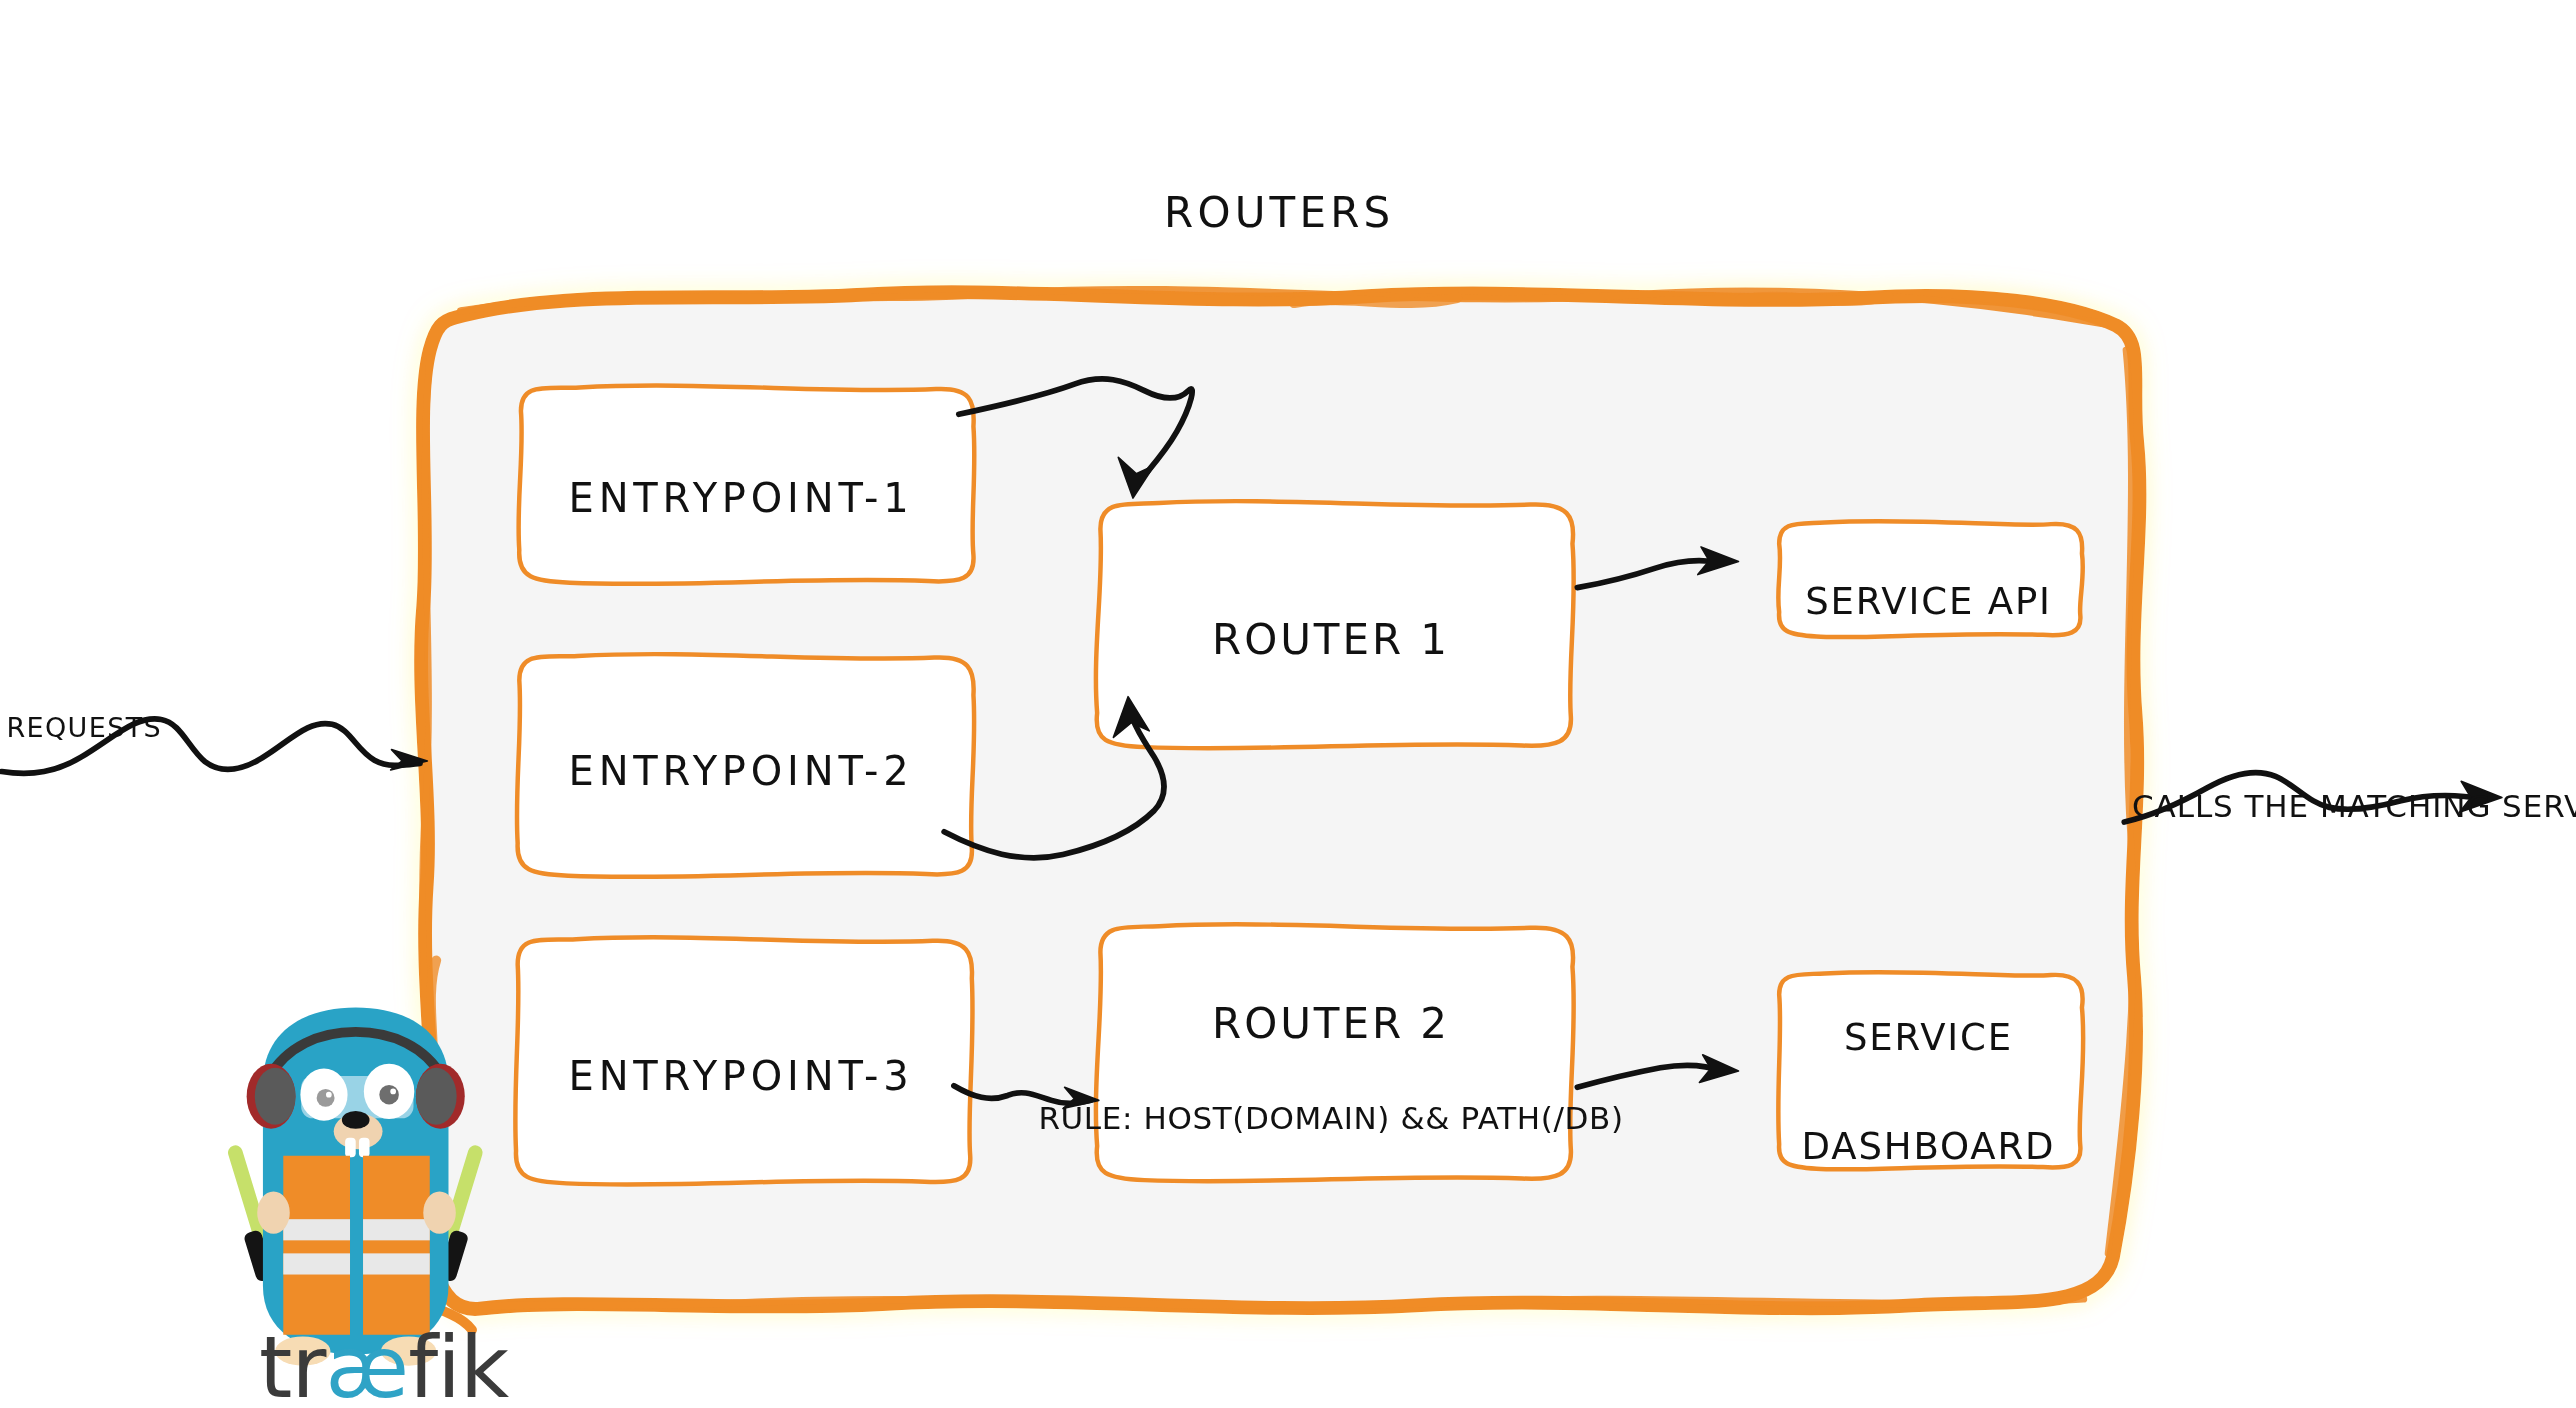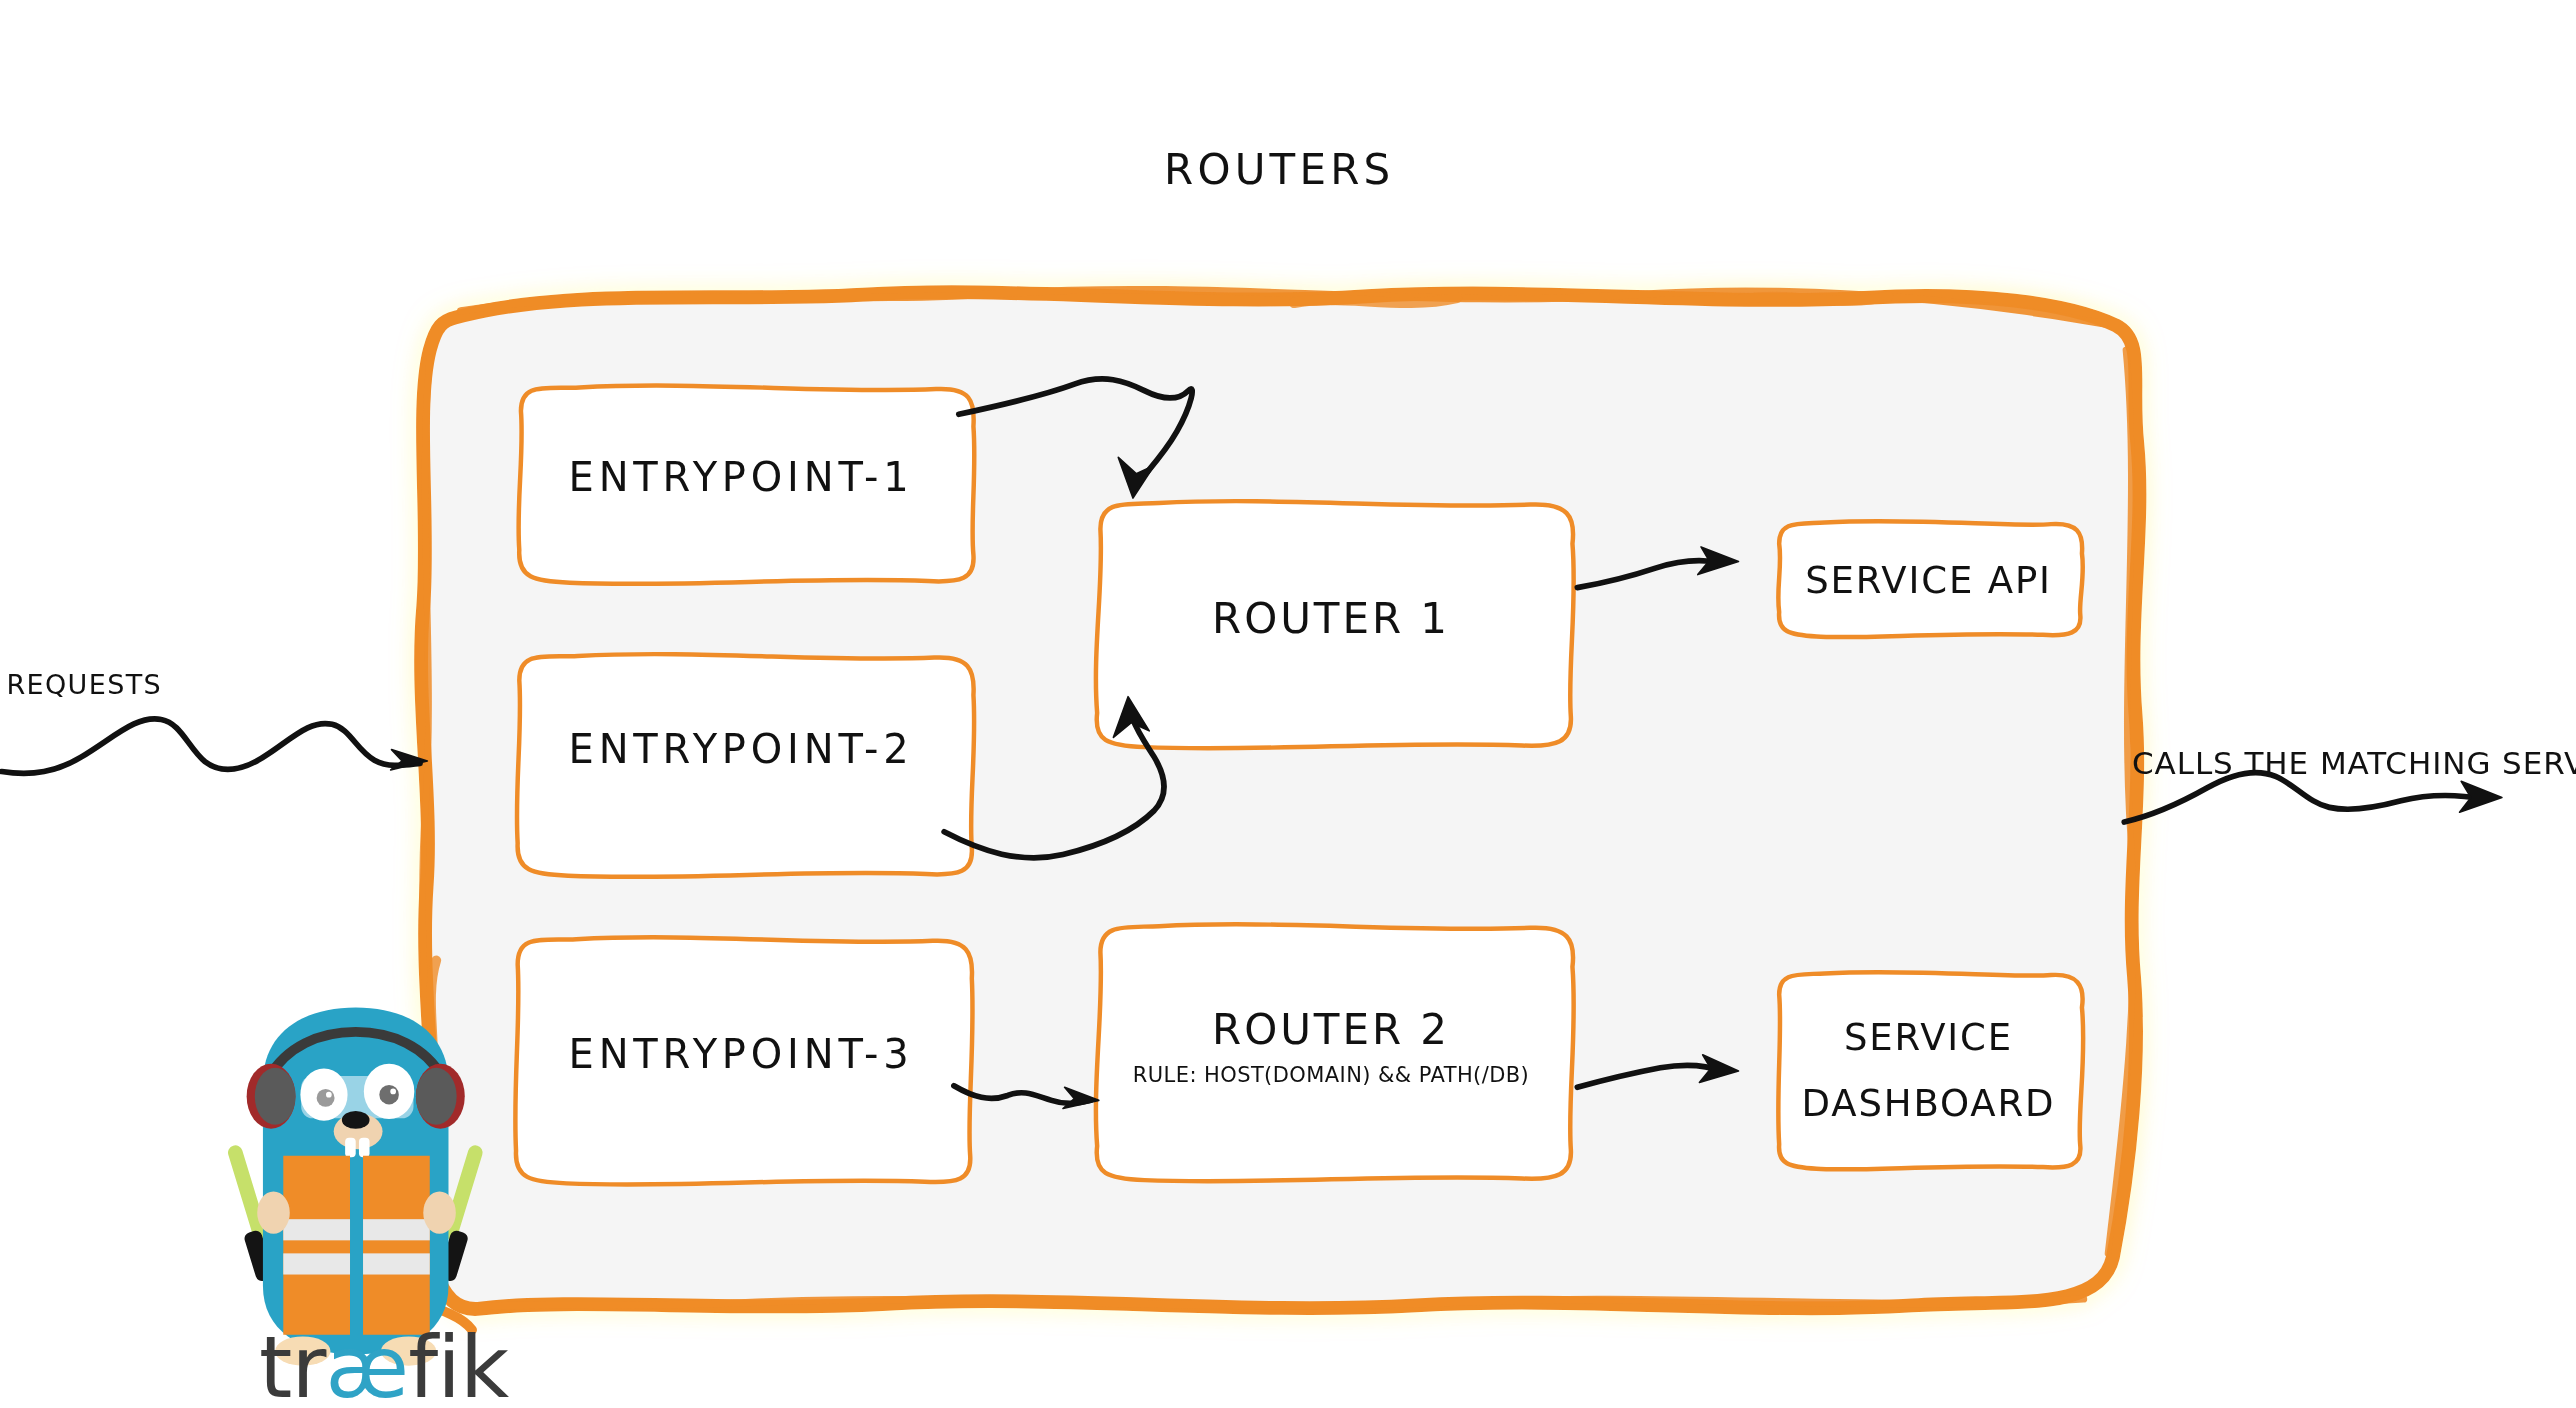--- a/index.html
+++ b/index.html
@@ -19,20 +19,21 @@
   .hand {
     font-family: "DejaVu Sans", sans-serif;
     font-weight: 400;
     color: #111111;
     white-space: pre;
     letter-spacing: 0.02em;
   }
   .sc {
     text-transform: uppercase;
     font-variant: small-caps;
+    margin-top: 43px;
   }
 
   
   #svg-layer {
     position: absolute;
     left: 0; top: 0;
     width: 2576px;
     height: 1408px;
     pointer-events: none;
   }
@@ -62,21 +63,21 @@
   }
   .router-title {
     font-size: 42px;
     letter-spacing: 0.07em;
   }
   .router-rule {
     font-size: 36px;
     letter-spacing: 0.03em;
   }
   .router-rule-sm {
-    font-size: 21px;
+    font-size: 31px;
     letter-spacing: 0.02em;
   }
   .router-mw {
     font-size: 36px;
     letter-spacing: 0.02em;
   }
   .svc-text {
     font-size: 37px;
     letter-spacing: 0.05em;
   }

